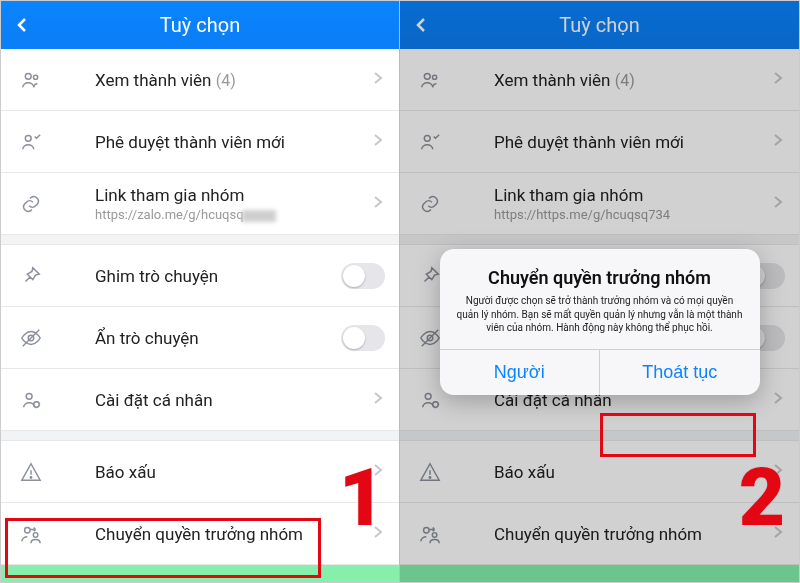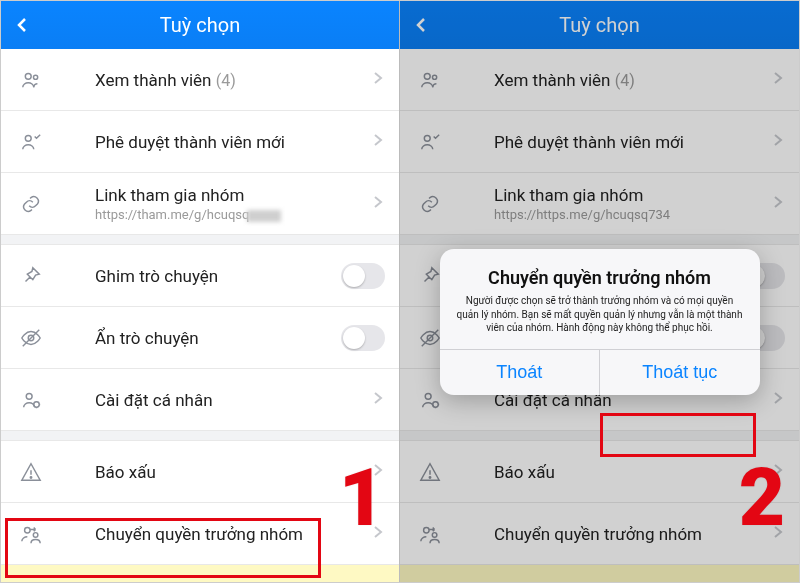--- a/index.html
+++ b/index.html
@@ -13,21 +13,21 @@
     border: 1px solid #ccc;
   }
   .panels { display: flex; width: 100%; height: 100%; }
   .panel {
     width: 50%;
     height: 100%;
     position: relative;
     border-right: 1px solid #bbb;
     display: flex;
     flex-direction: column;
-    background: #fef9c3;
+    background: #86efac;
   }
   .panel:last-child { border-right: none; }
   .header {
     height: 48px;
     background: linear-gradient(180deg, #0a84ff 0%, #0a7ef5 100%);
     color: #fff;
     display: flex;
     align-items: center;
     padding: 0 10px;
     position: relative;
@@ -198,21 +198,21 @@
 
       <div class="row">
         <div class="icon">
           <svg width="22" height="22" viewBox="0 0 24 24">
               <path d="M10 14a5 5 0 0 0 7 0l2-2a5 5 0 0 0-7-7l-1 1"></path>
               <path d="M14 10a5 5 0 0 0-7 0l-2 2a5 5 0 0 0 7 7l1-1"></path>
             </svg>
         </div>
         <div class="content">
           <span class="label">Link tham gia nhóm</span>
-          <span class="sub"><span>https://tham.me/g/hcuqsq</span><span class="blur-strip"></span></span>
+          <span class="sub"><span>https://zalo.me/g/hcuqsq</span><span class="blur-strip"></span></span>
         </div>
         <div class="chev"><svg width="10" height="14" viewBox="0 0 10 14">
               <polyline points="2,2 8,7 2,12"></polyline>
             </svg></div>
       </div>
 
       <div class="section-gap"></div>
 
       <div class="row">
         <div class="icon">
@@ -442,21 +442,21 @@
       </div>
 
     </div>
 
     <div class="dialog">
       <div class="dialog-body">
         <div class="dialog-title">Chuyển quyền trưởng nhóm</div>
         <div class="dialog-msg">Người được chọn sẽ trở thành trưởng nhóm và có mọi quyền quản lý nhóm. Bạn sẽ mất quyền quản lý nhưng vẫn là một thành viên của nhóm. Hành động này không thể phục hồi.</div>
       </div>
       <div class="dialog-btns">
-        <button class="dialog-btn">Thoát</button>
+        <button class="dialog-btn">Người</button>
         <button class="dialog-btn">Thoát tục</button>
       </div>
     </div>
 
     <div class="red-box" style="left:200px; top:412px; width:156px; height:44px;"></div>
     <div class="step-num" style="right:14px; bottom:44px;">2</div>
   </div>
 
 </div>
 

